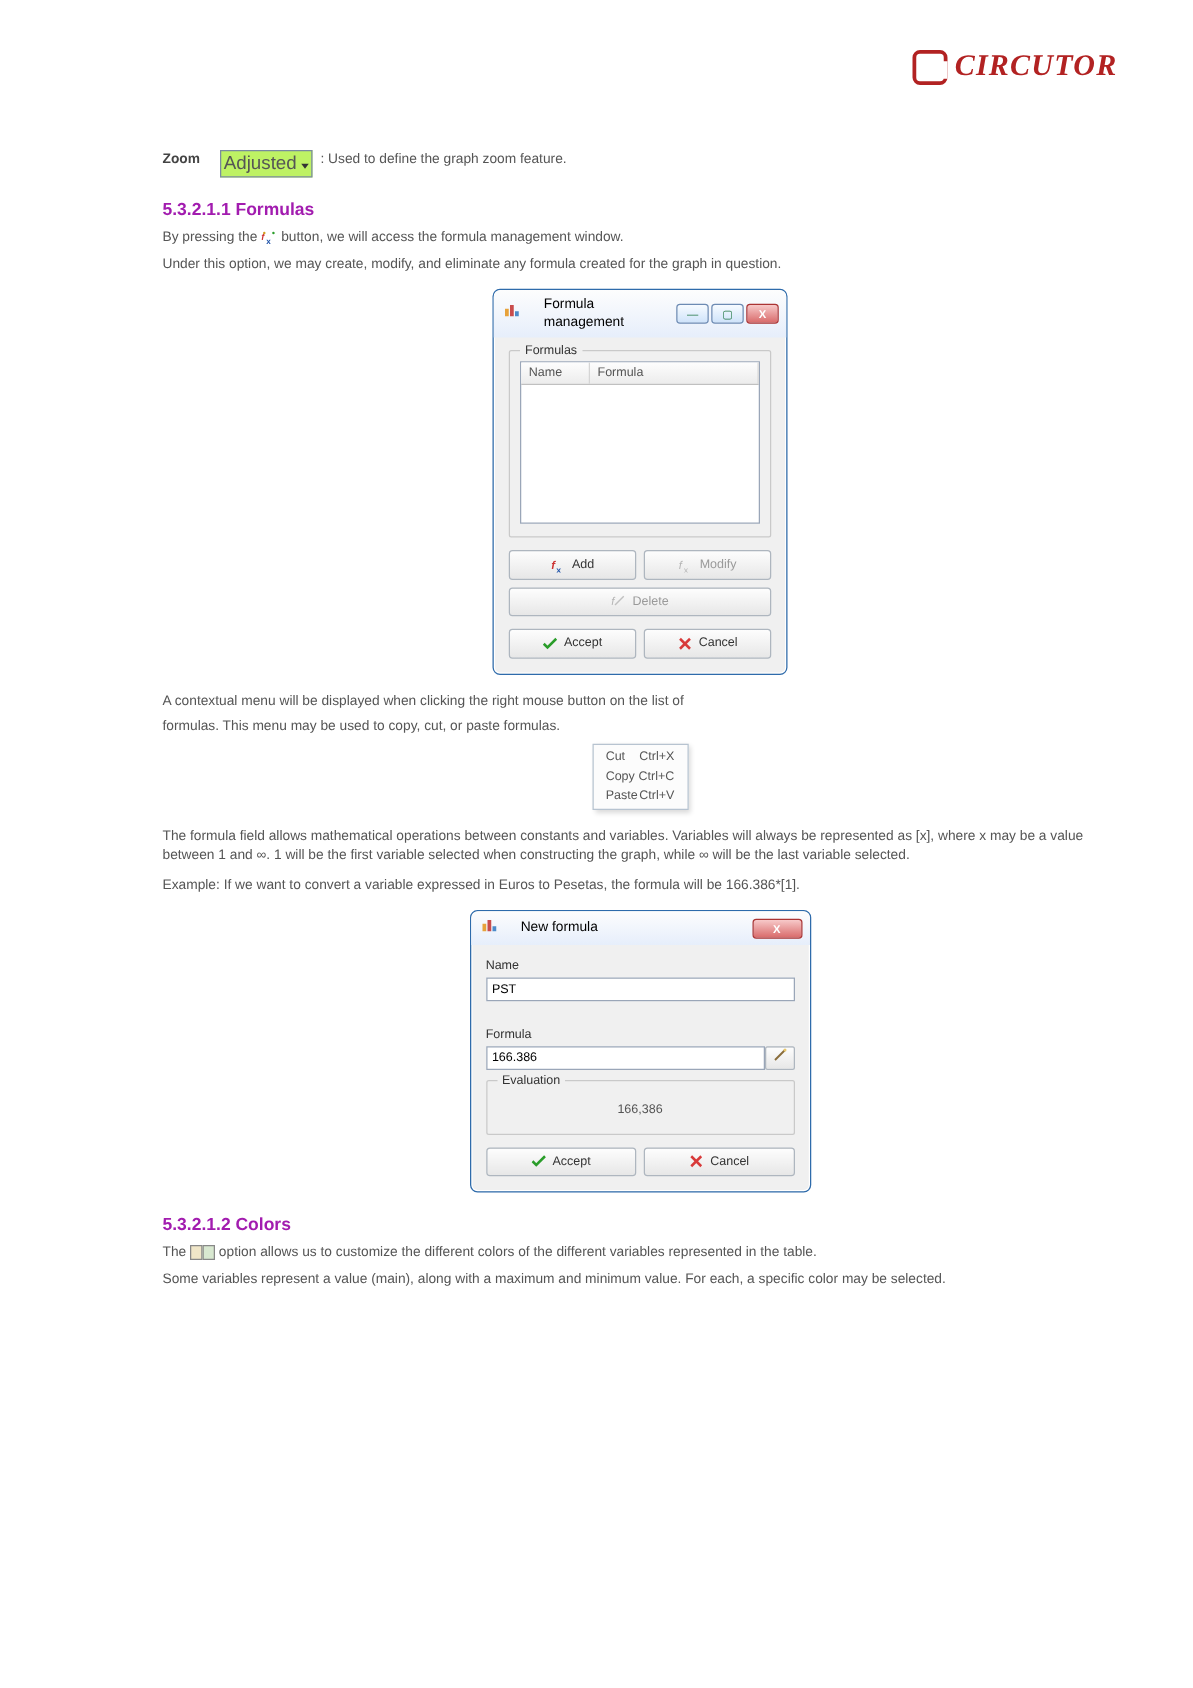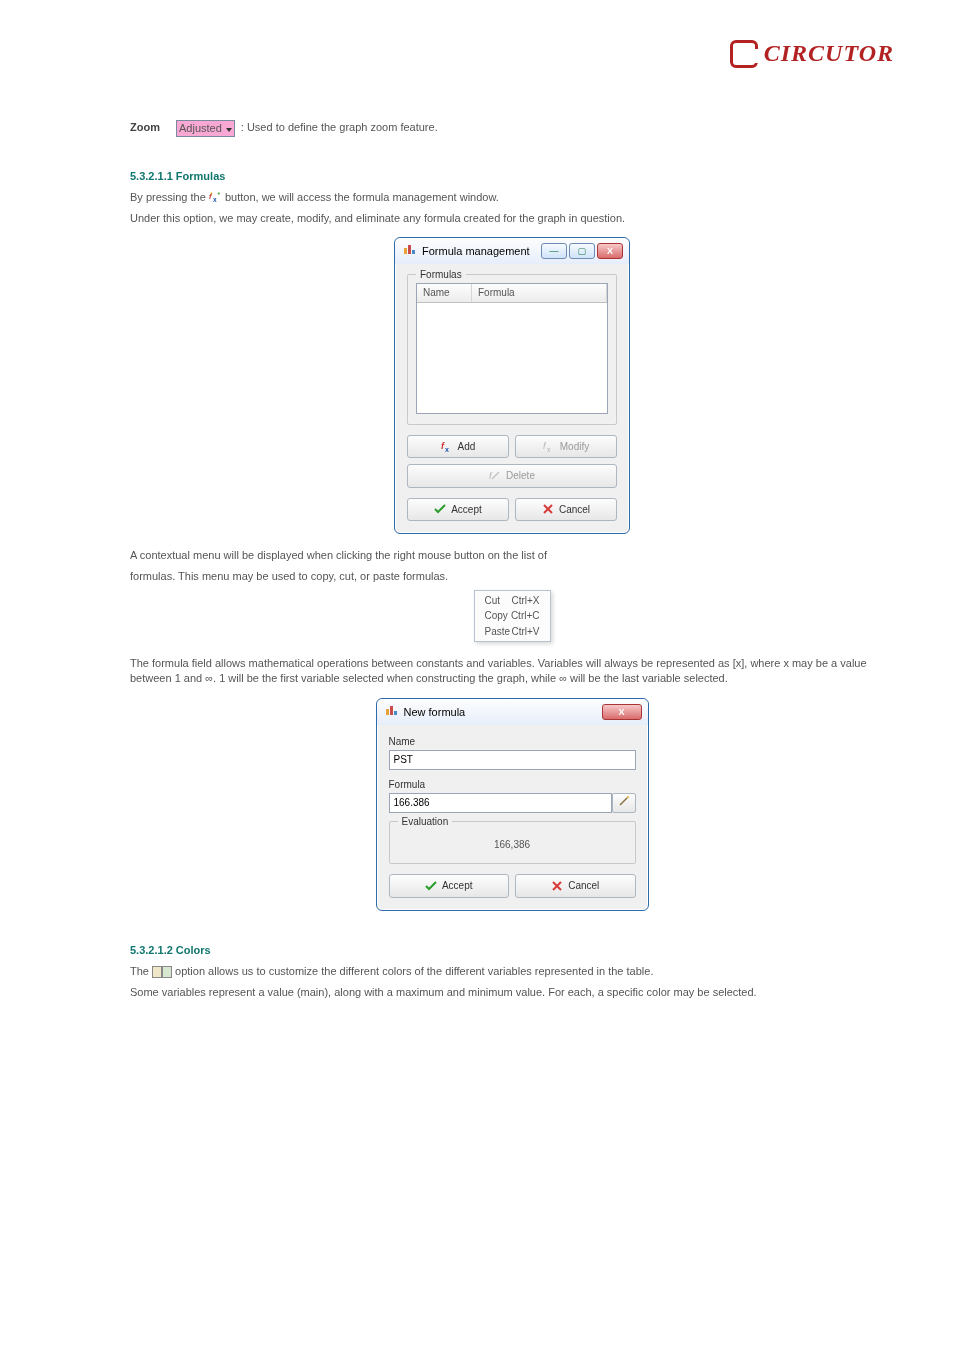--- a/index.html
+++ b/index.html
@@ -36,42 +36,42 @@
     font-family: Georgia, serif;
     font-style: italic;
     font-weight: bold;
     font-size: 24px;
     color: #b22222;
     letter-spacing: 1px;
   }
   .content { margin-top: 80px; line-height: 1.35; }
   .row { display:flex; align-items:flex-start; gap:6px; margin-bottom:6px; }
   .row .label { min-width:40px; }
-  .inline-img { display:inline-block; border:1px solid #7a8aa0; background:#f9a8d4; font-size:11px; padding:0 2px; vertical-align:middle; }
+  .inline-img { display:inline-block; border:1px solid #7a8aa0; background:#bef264; font-size:15px; padding:0 2px; vertical-align:middle; }
   .inline-img .caret { margin-left:4px; display:inline-block; width:0;height:0;border-left:3px solid transparent;border-right:3px solid transparent;border-top:4px solid #333; }
   .inline-fx { display:inline-block; width:13px; height:13px; vertical-align:middle; }
   .bold { font-weight:bold; color:#444; }
   p { margin-bottom:6px; }
 
   
   .win-dialog {
     border: 1px solid #2e6bab;
     border-radius: 6px;
     background: #f0f0f0;
     box-shadow: 0 0 0 1px #fff inset;
     margin: 12px auto 14px auto;
     font-size: 10px;
   }
   .titlebar {
     display:flex; align-items:center; justify-content:space-between;
     padding: 4px 6px 4px 8px;
     background: linear-gradient(#fdfdfd,#e6eefb);
     border-radius: 6px 6px 0 0;
   }
-  .titlebar .left { display:flex; align-items:center; gap:5px; color:#000; font-size:11px; }
+  .titlebar .left { display:flex; align-items:center; gap:18px; color:#000; font-size:11px; }
   .titlebar .winbtns { display:flex; gap:2px; }
   .wbtn {
     width:26px; height:16px; border-radius:3px; display:flex; align-items:center; justify-content:center;
     background:linear-gradient(#f7fbff,#cfe3fa); border:1px solid #6d8bb3; color:#274; font-size:9px;
   }
   .wbtn.close { background:linear-gradient(#f7c9c9,#d96b6b); border-color:#a33; color:#fff; font-weight:bold; }
   .dlg-body { padding:10px 12px 12px 12px; }
   .groupbox { border:1px solid #c9c9c9; border-radius:2px; padding:8px 8px 10px 8px; position:relative; margin-bottom:10px; }
   .groupbox > .gb-title { position:absolute; top:-7px; left:8px; background:#f0f0f0; padding:0 4px; color:#333; }
   .listhdr { border:1px solid #9aa6b8; background:#fff; }
@@ -101,21 +101,21 @@
   .formula-row { display:flex; gap:0; align-items:stretch; }
   .tinybtn { width:24px; border:1px solid #aeb6bf; background:linear-gradient(#fdfdfd,#e7e7e7); border-radius:2px; display:flex; align-items:center; justify-content:center; }
   .eval { text-align:center; padding:8px 0 2px 0; }
 
   
   .colors-icon { display:inline-flex; gap:0; vertical-align:middle; }
   .colors-icon span { width:10px; height:12px; border:1px solid #888; }
   .ci1 { background:#f0e6c8; }
   .ci2 { background:#d8e8d0; }
 
-  .section-num { font-weight:bold; font-size:11px; color:#0f766e; margin-top:32px; margin-bottom:6px; }
+  .section-num { font-weight:bold; font-size:14px; color:#a21caf; margin-top:16px; margin-bottom:6px; }
 </style>
 </head>
 <body>
 
 <div class="header-logo">
   <span class="logo-mark"></span>
   <span class="logo-text">CIRCUTOR</span>
 </div>
 
 <div class="content">
@@ -228,40 +228,41 @@
         <span>Copy</span>
         <span>Ctrl+C</span>
       </div>
     <div class="mi">
         <span>Paste</span>
         <span>Ctrl+V</span>
       </div>
   </div>
 
   <p>The formula field allows mathematical operations between constants and variables. Variables will always be represented as [x], where x may be a value between 1 and ∞. 1 will be the first variable selected when constructing the graph, while ∞ will be the last variable selected.</p>
+  <p style="margin-top:10px;">Example: If we want to convert a variable expressed in Euros to Pesetas, the formula will be 166.386*[1].</p>
 
   <div class="win-dialog" style="width:273px;">
     <div class="titlebar">
       <div class="left">
         <span>
           <svg width="14" height="14" viewBox="0 0 14 14">
               <rect x="1" y="6" width="3" height="6" fill="#e7a23b"></rect>
               <rect x="5" y="3" width="3" height="9" fill="#c94c4c"></rect>
               <rect x="9" y="8" width="3" height="4" fill="#4c8bc9"></rect>
             </svg>
         </span>
         <span>New formula</span>
       </div>
       <div class="winbtns">
         <div class="wbtn close" style="width:40px;">X</div>
       </div>
     </div>
     <div class="dlg-body">
       <div class="field-label">Name</div>
-      <div class="textin" style="margin-bottom:8px;">PST</div>
+      <div class="textin" style="margin-bottom:20px;">PST</div>
 
       <div class="field-label">Formula</div>
       <div class="formula-row" style="margin-bottom:8px;">
         <div class="textin" style="flex:1;">166.386</div>
         <div class="tinybtn">
           <span><svg width="12" height="12" viewBox="0 0 12 12">
                 <line x1="2" y1="10" x2="10" y2="2" stroke="#8a6d3b" stroke-width="1.5"></line>
                 <circle cx="10" cy="2" r="1.2" fill="#e7c76a"></circle>
               </svg></span>
         </div>

